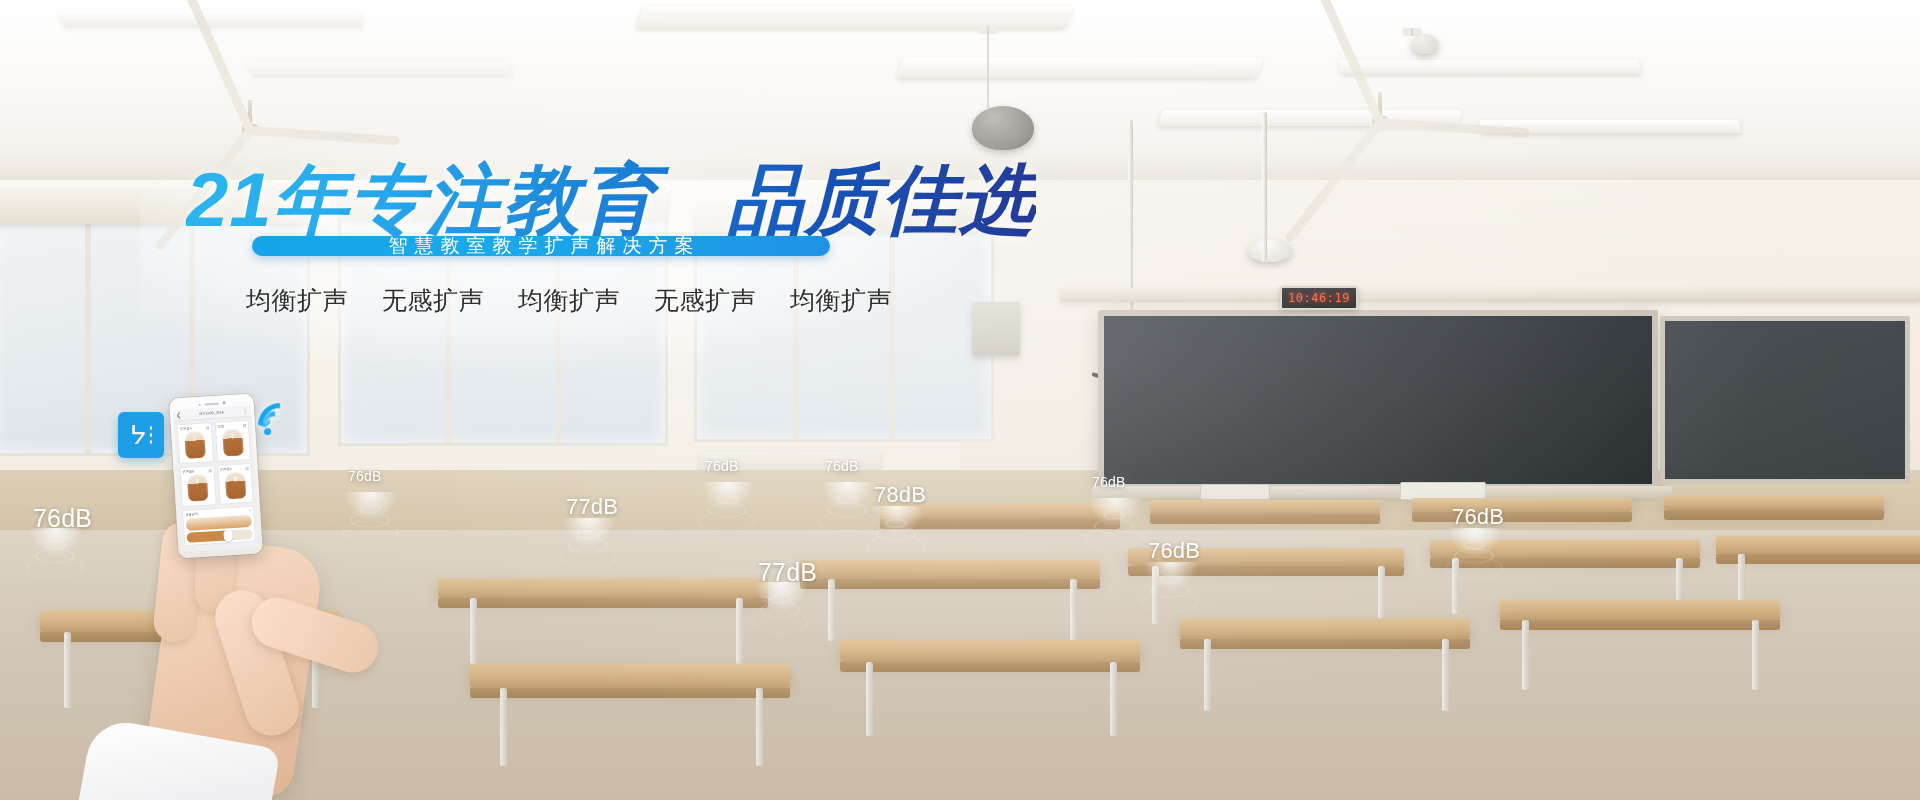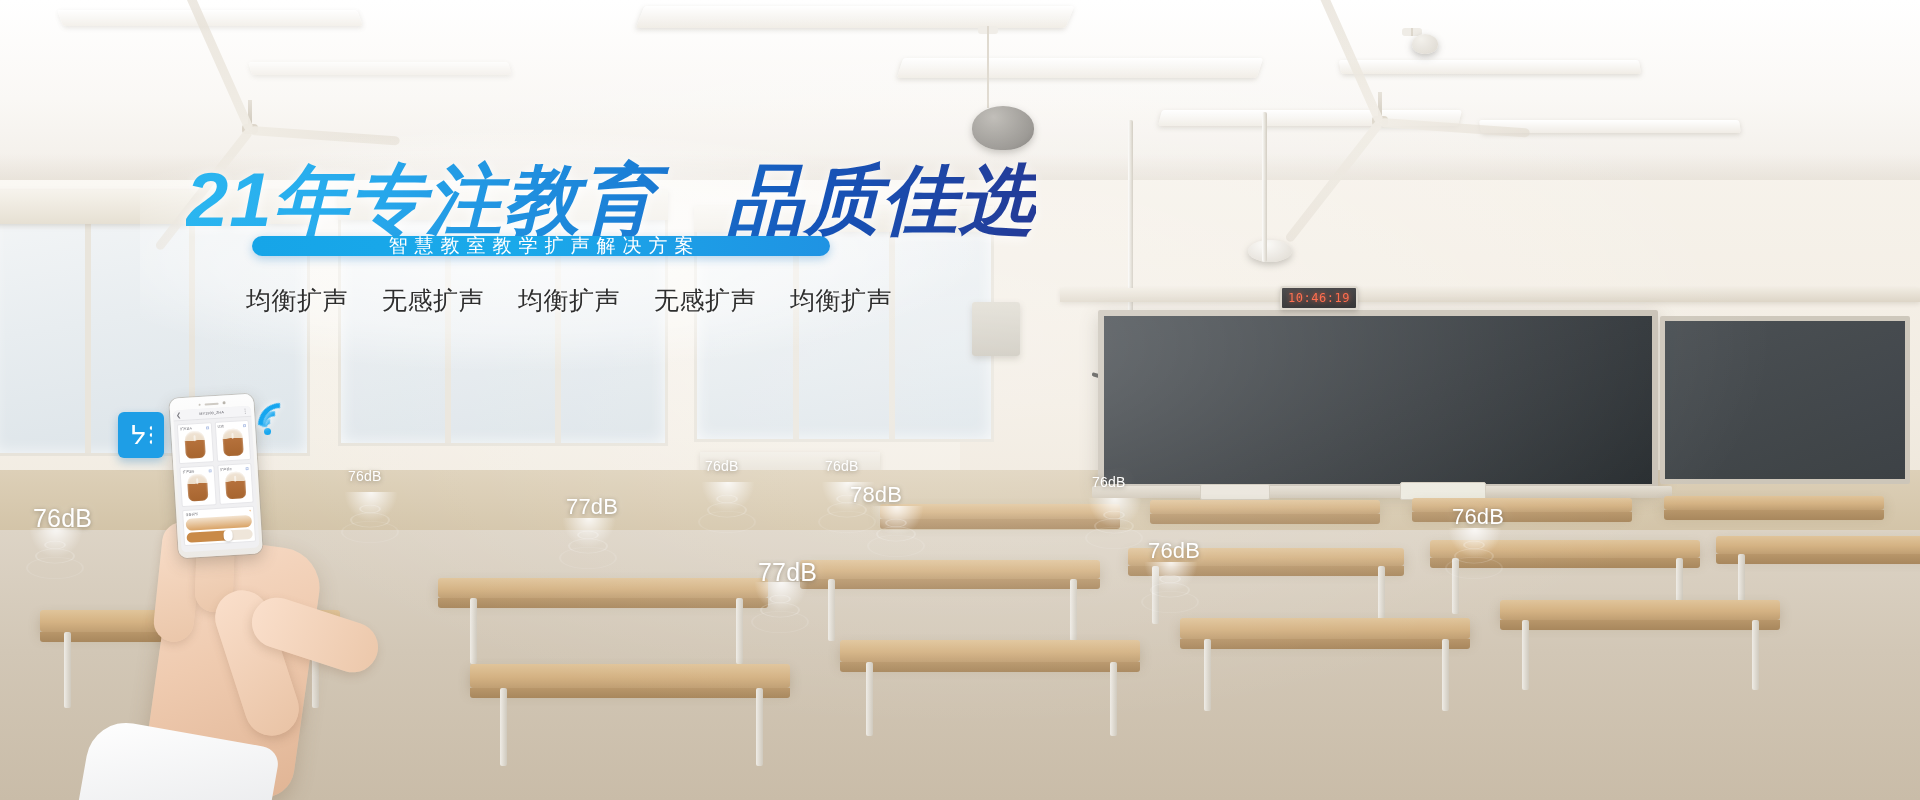--- a/index.html
+++ b/index.html
@@ -545,21 +545,21 @@
       <div class="db small" style="left: 705px; top: 458px;">76dB</div>
       <div class="cone" style="left: 701px; top: 482px;"></div>
       <div class="ring" style="width: 22px; height: 22px; left: 716px; top: 487.82px; opacity: 0.45;"></div>
       <div class="ring" style="width: 40px; height: 40px; left: 707px; top: 490.4px; opacity: 0.33;"></div>
       <div class="ring" style="width: 58px; height: 58px; left: 698px; top: 492.98px; opacity: 0.21;"></div>
       <div class="db small" style="left: 825px; top: 458px;">76dB</div>
       <div class="cone" style="left: 821px; top: 482px;"></div>
       <div class="ring" style="width: 22px; height: 22px; left: 836px; top: 487.82px; opacity: 0.45;"></div>
       <div class="ring" style="width: 40px; height: 40px; left: 827px; top: 490.4px; opacity: 0.33;"></div>
       <div class="ring" style="width: 58px; height: 58px; left: 818px; top: 492.98px; opacity: 0.21;"></div>
-      <div class="db mid" style="left: 850px; top: 482px;">78dB</div>
+      <div class="db mid" style="left: 874px; top: 482px;">78dB</div>
       <div class="cone" style="left: 870px; top: 506px;"></div>
       <div class="ring" style="width: 22px; height: 22px; left: 885px; top: 511.82px; opacity: 0.45;"></div>
       <div class="ring" style="width: 40px; height: 40px; left: 876px; top: 514.4px; opacity: 0.33;"></div>
       <div class="ring" style="width: 58px; height: 58px; left: 867px; top: 516.98px; opacity: 0.21;"></div>
       <div class="db big" style="left: 758px; top: 558px;">77dB</div>
       <div class="cone" style="left: 754px; top: 582px;"></div>
       <div class="ring" style="width: 22px; height: 22px; left: 769px; top: 587.82px; opacity: 0.45;"></div>
       <div class="ring" style="width: 40px; height: 40px; left: 760px; top: 590.4px; opacity: 0.33;"></div>
       <div class="ring" style="width: 58px; height: 58px; left: 751px; top: 592.98px; opacity: 0.21;"></div>
       <div class="db small" style="left: 1092px; top: 474px;">76dB</div>

